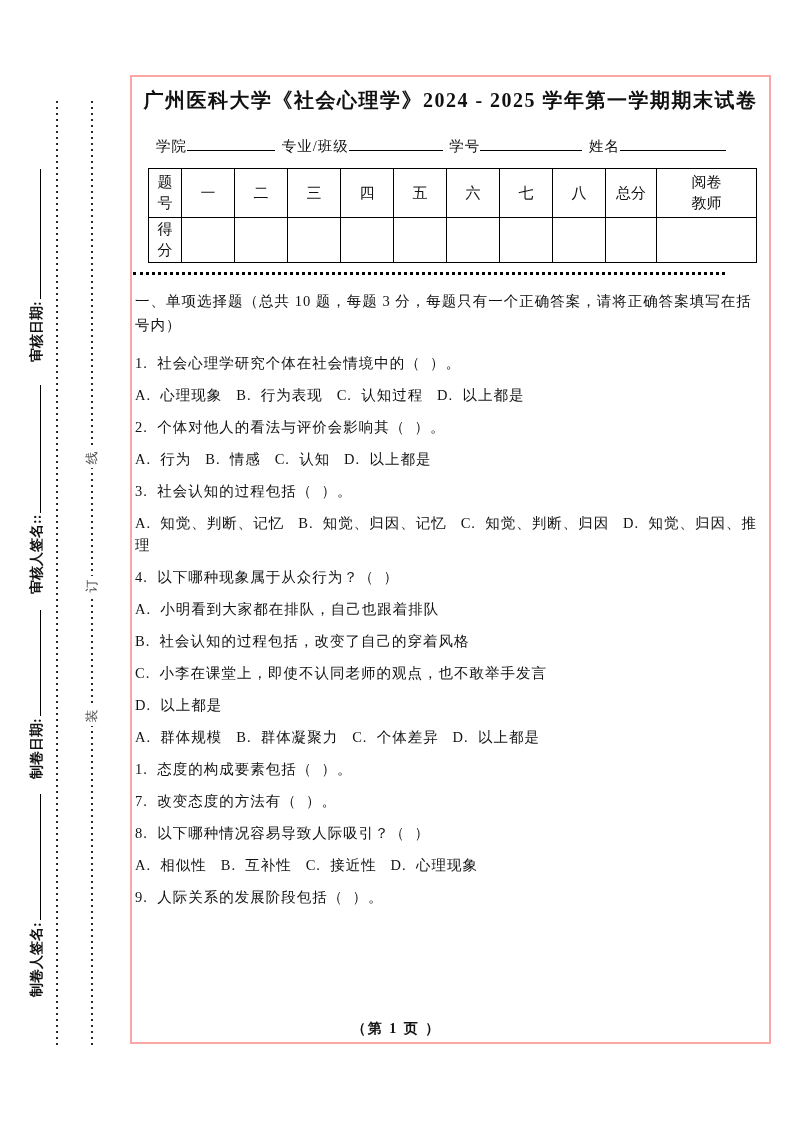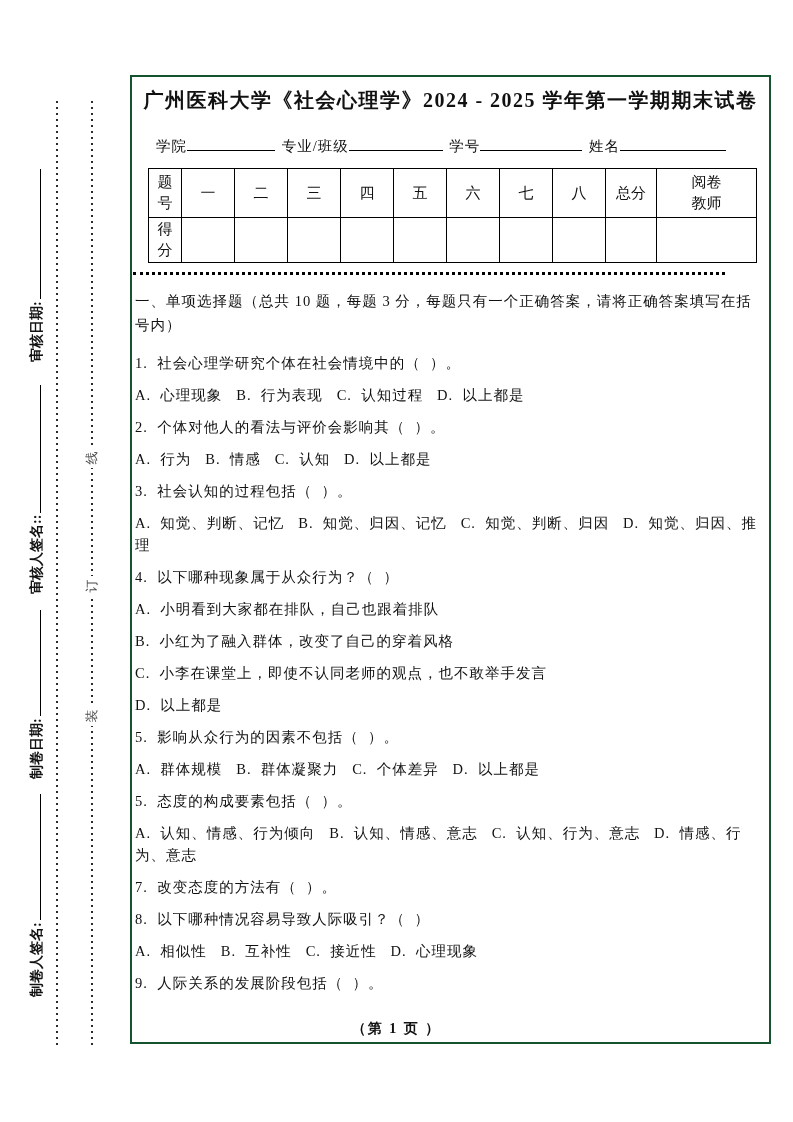--- a/index.html
+++ b/index.html
@@ -55,21 +55,21 @@
     z-index: 2;
   }
 
   
   .sheet {
     position: absolute;
     left: 130px;
     top: 75px;
     width: 641px;
     height: 969px;
-    border: 2px solid #14532d;
+    border: 2px solid #fca5a5;
     box-sizing: border-box;
     overflow: hidden;
   }
   .title {
     margin: 10px 4px 0 4px;
     text-align: center;
     font-size: 20px;
     font-weight: bold;
     letter-spacing: 1.5px;
     line-height: 26px;
@@ -216,29 +216,27 @@
       <p class="line">A.  心理现象   B.  行为表现   C.  认知过程   D.  以上都是</p>
 
       <p class="line">2.  个体对他人的看法与评价会影响其（  ）。</p>
       <p class="line">A.  行为   B.  情感   C.  认知   D.  以上都是</p>
 
       <p class="line">3.  社会认知的过程包括（  ）。</p>
       <p class="line">A.  知觉、判断、记忆   B.  知觉、归因、记忆   C.  知觉、判断、归因   D.  知觉、归因、推理</p>
 
       <p class="line">4.  以下哪种现象属于从众行为？（  ）</p>
       <p class="line">A.  小明看到大家都在排队，自己也跟着排队</p>
-      <p class="line">B.  小红为了融入群体，改变了自己的穿着风格</p>
+      <p class="line">B.  社会认知的过程包括，改变了自己的穿着风格</p>
       <p class="line">C.  小李在课堂上，即使不认同老师的观点，也不敢举手发言</p>
       <p class="line">D.  以上都是</p>
 
-      <p class="line">5.  影响从众行为的因素不包括（  ）。</p>
       <p class="line">A.  群体规模   B.  群体凝聚力   C.  个体差异   D.  以上都是</p>
 
-      <p class="line">5.  态度的构成要素包括（  ）。</p>
-      <p class="line">A.  认知、情感、行为倾向   B.  认知、情感、意志   C.  认知、行为、意志   D.  情感、行为、意志</p>
+      <p class="line">1.  态度的构成要素包括（  ）。</p>
 
       <p class="line">7.  改变态度的方法有（  ）。</p>
 
       <p class="line">8.  以下哪种情况容易导致人际吸引？（  ）</p>
       <p class="line">A.  相似性   B.  互补性   C.  接近性   D.  心理现象</p>
 
       <p class="line">9.  人际关系的发展阶段包括（  ）。</p>
     </div>
   </div>
 

